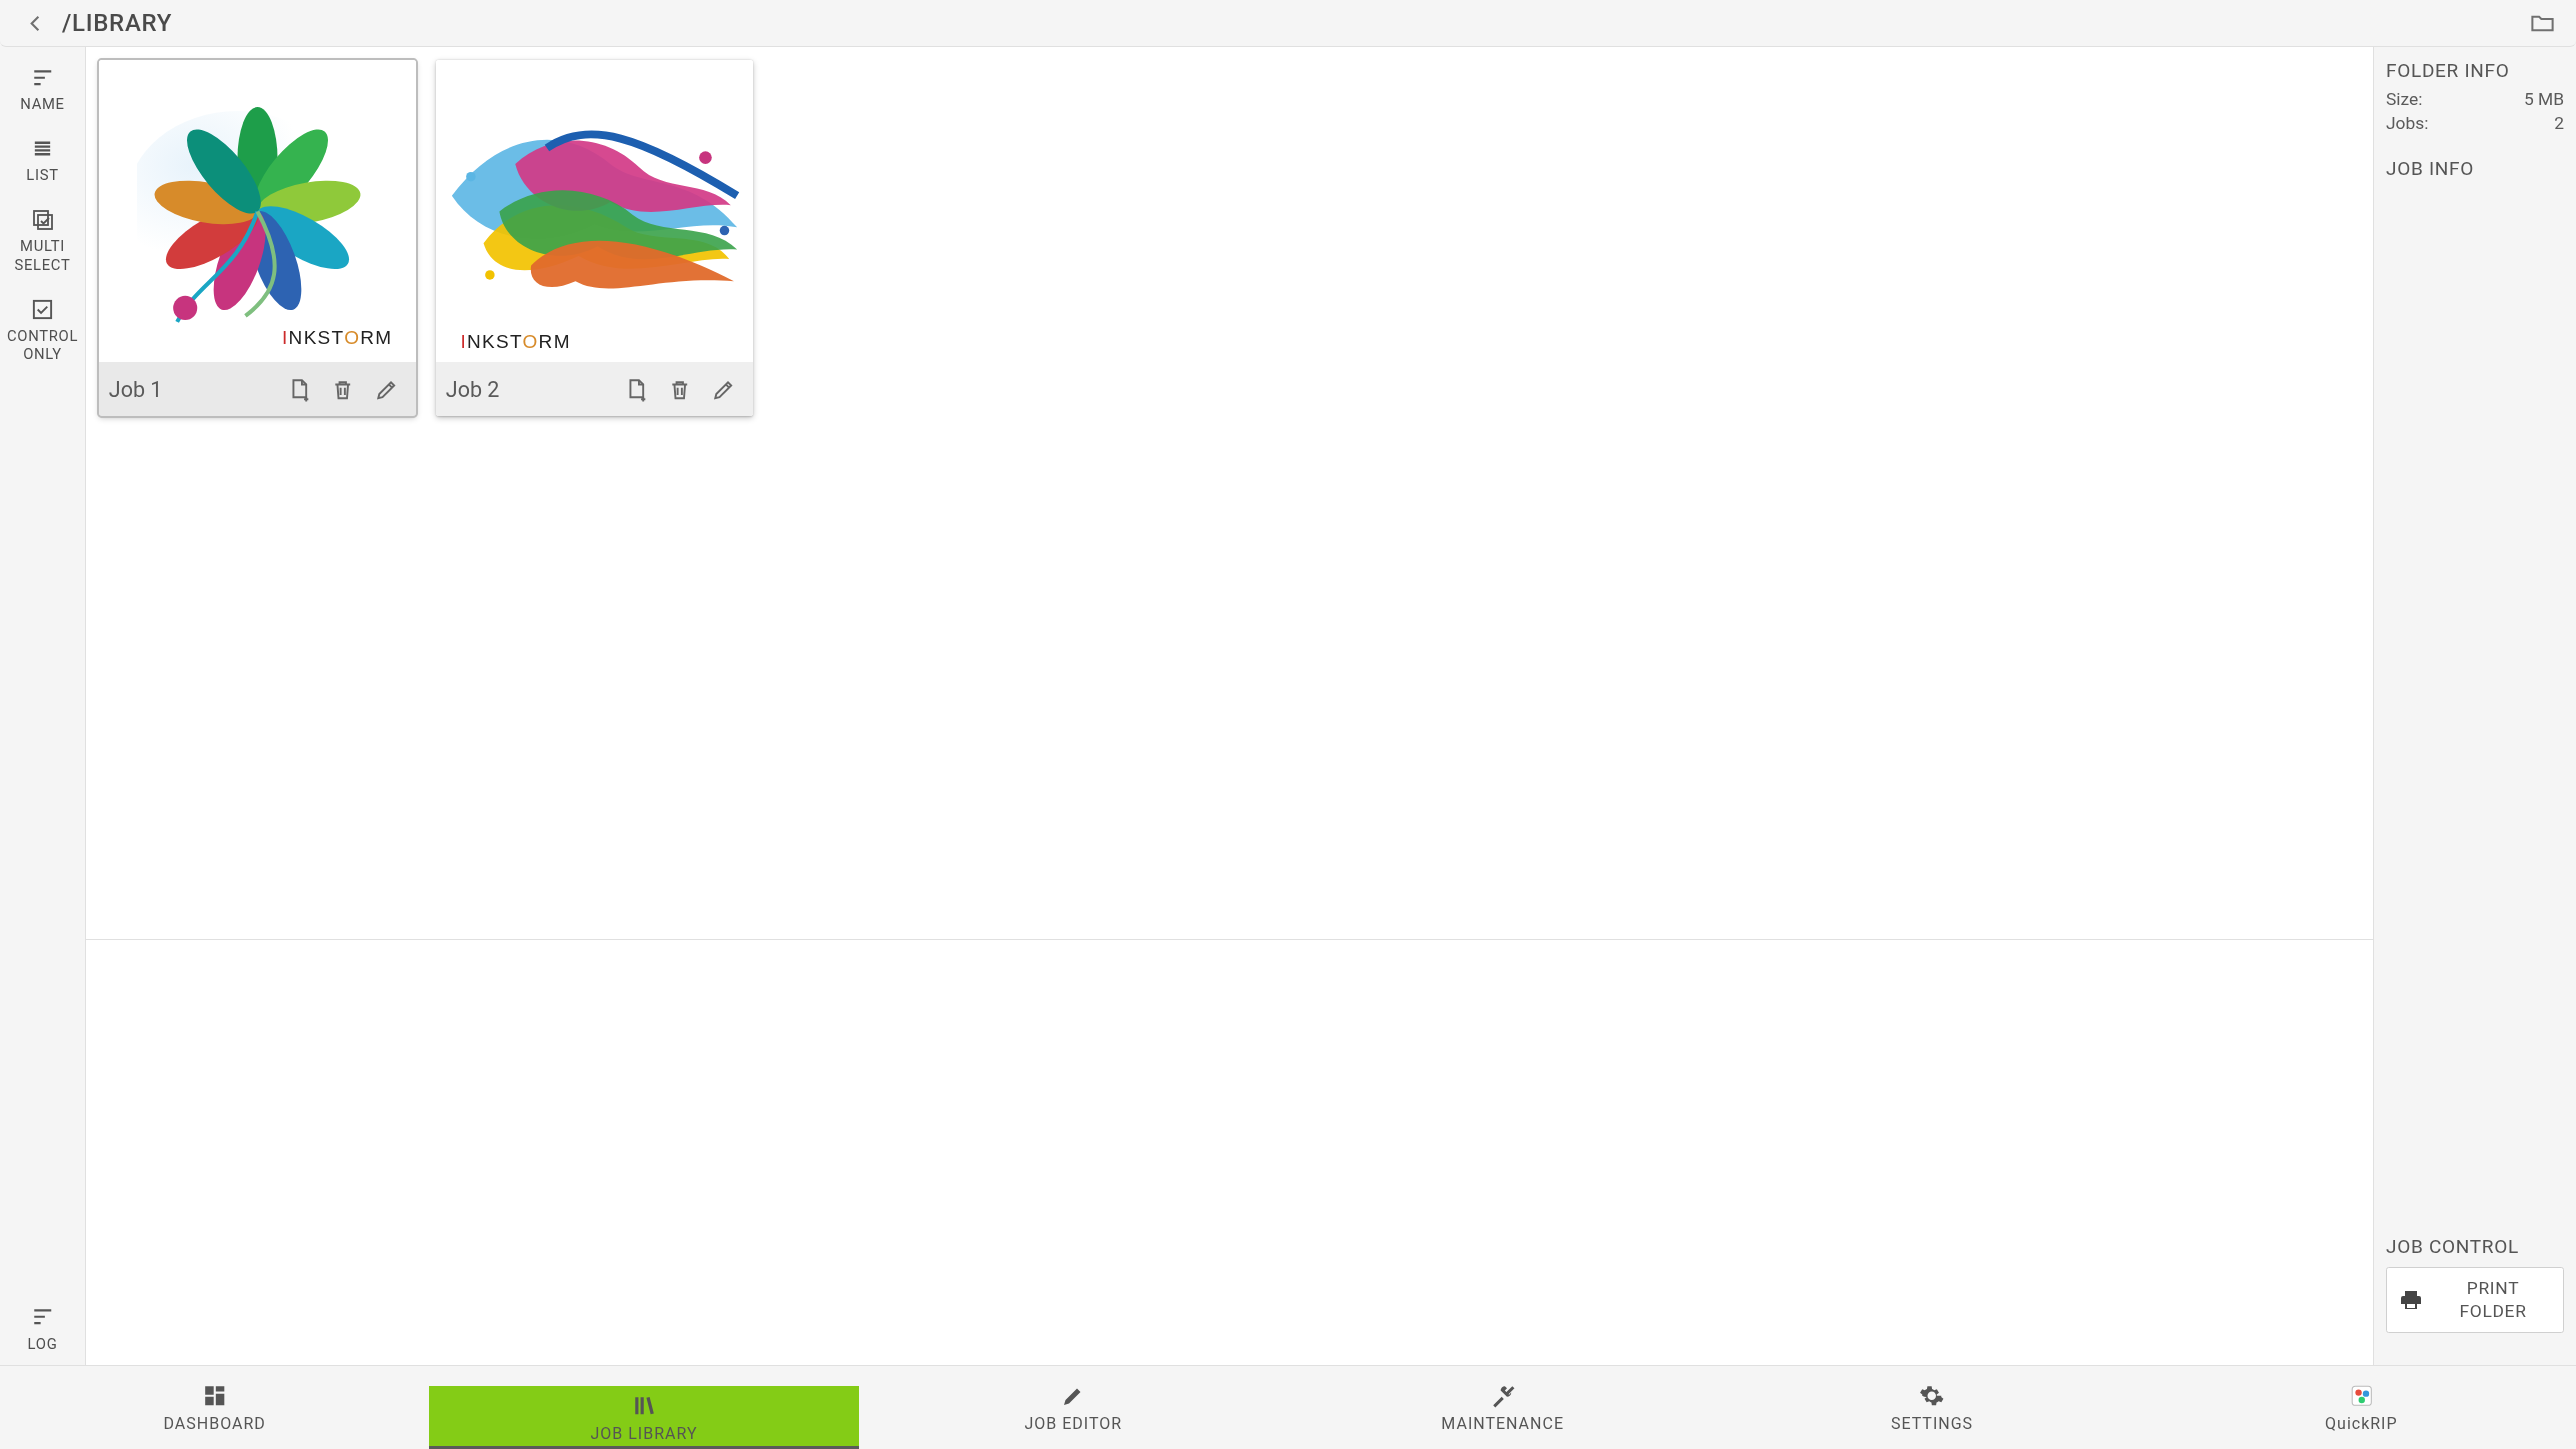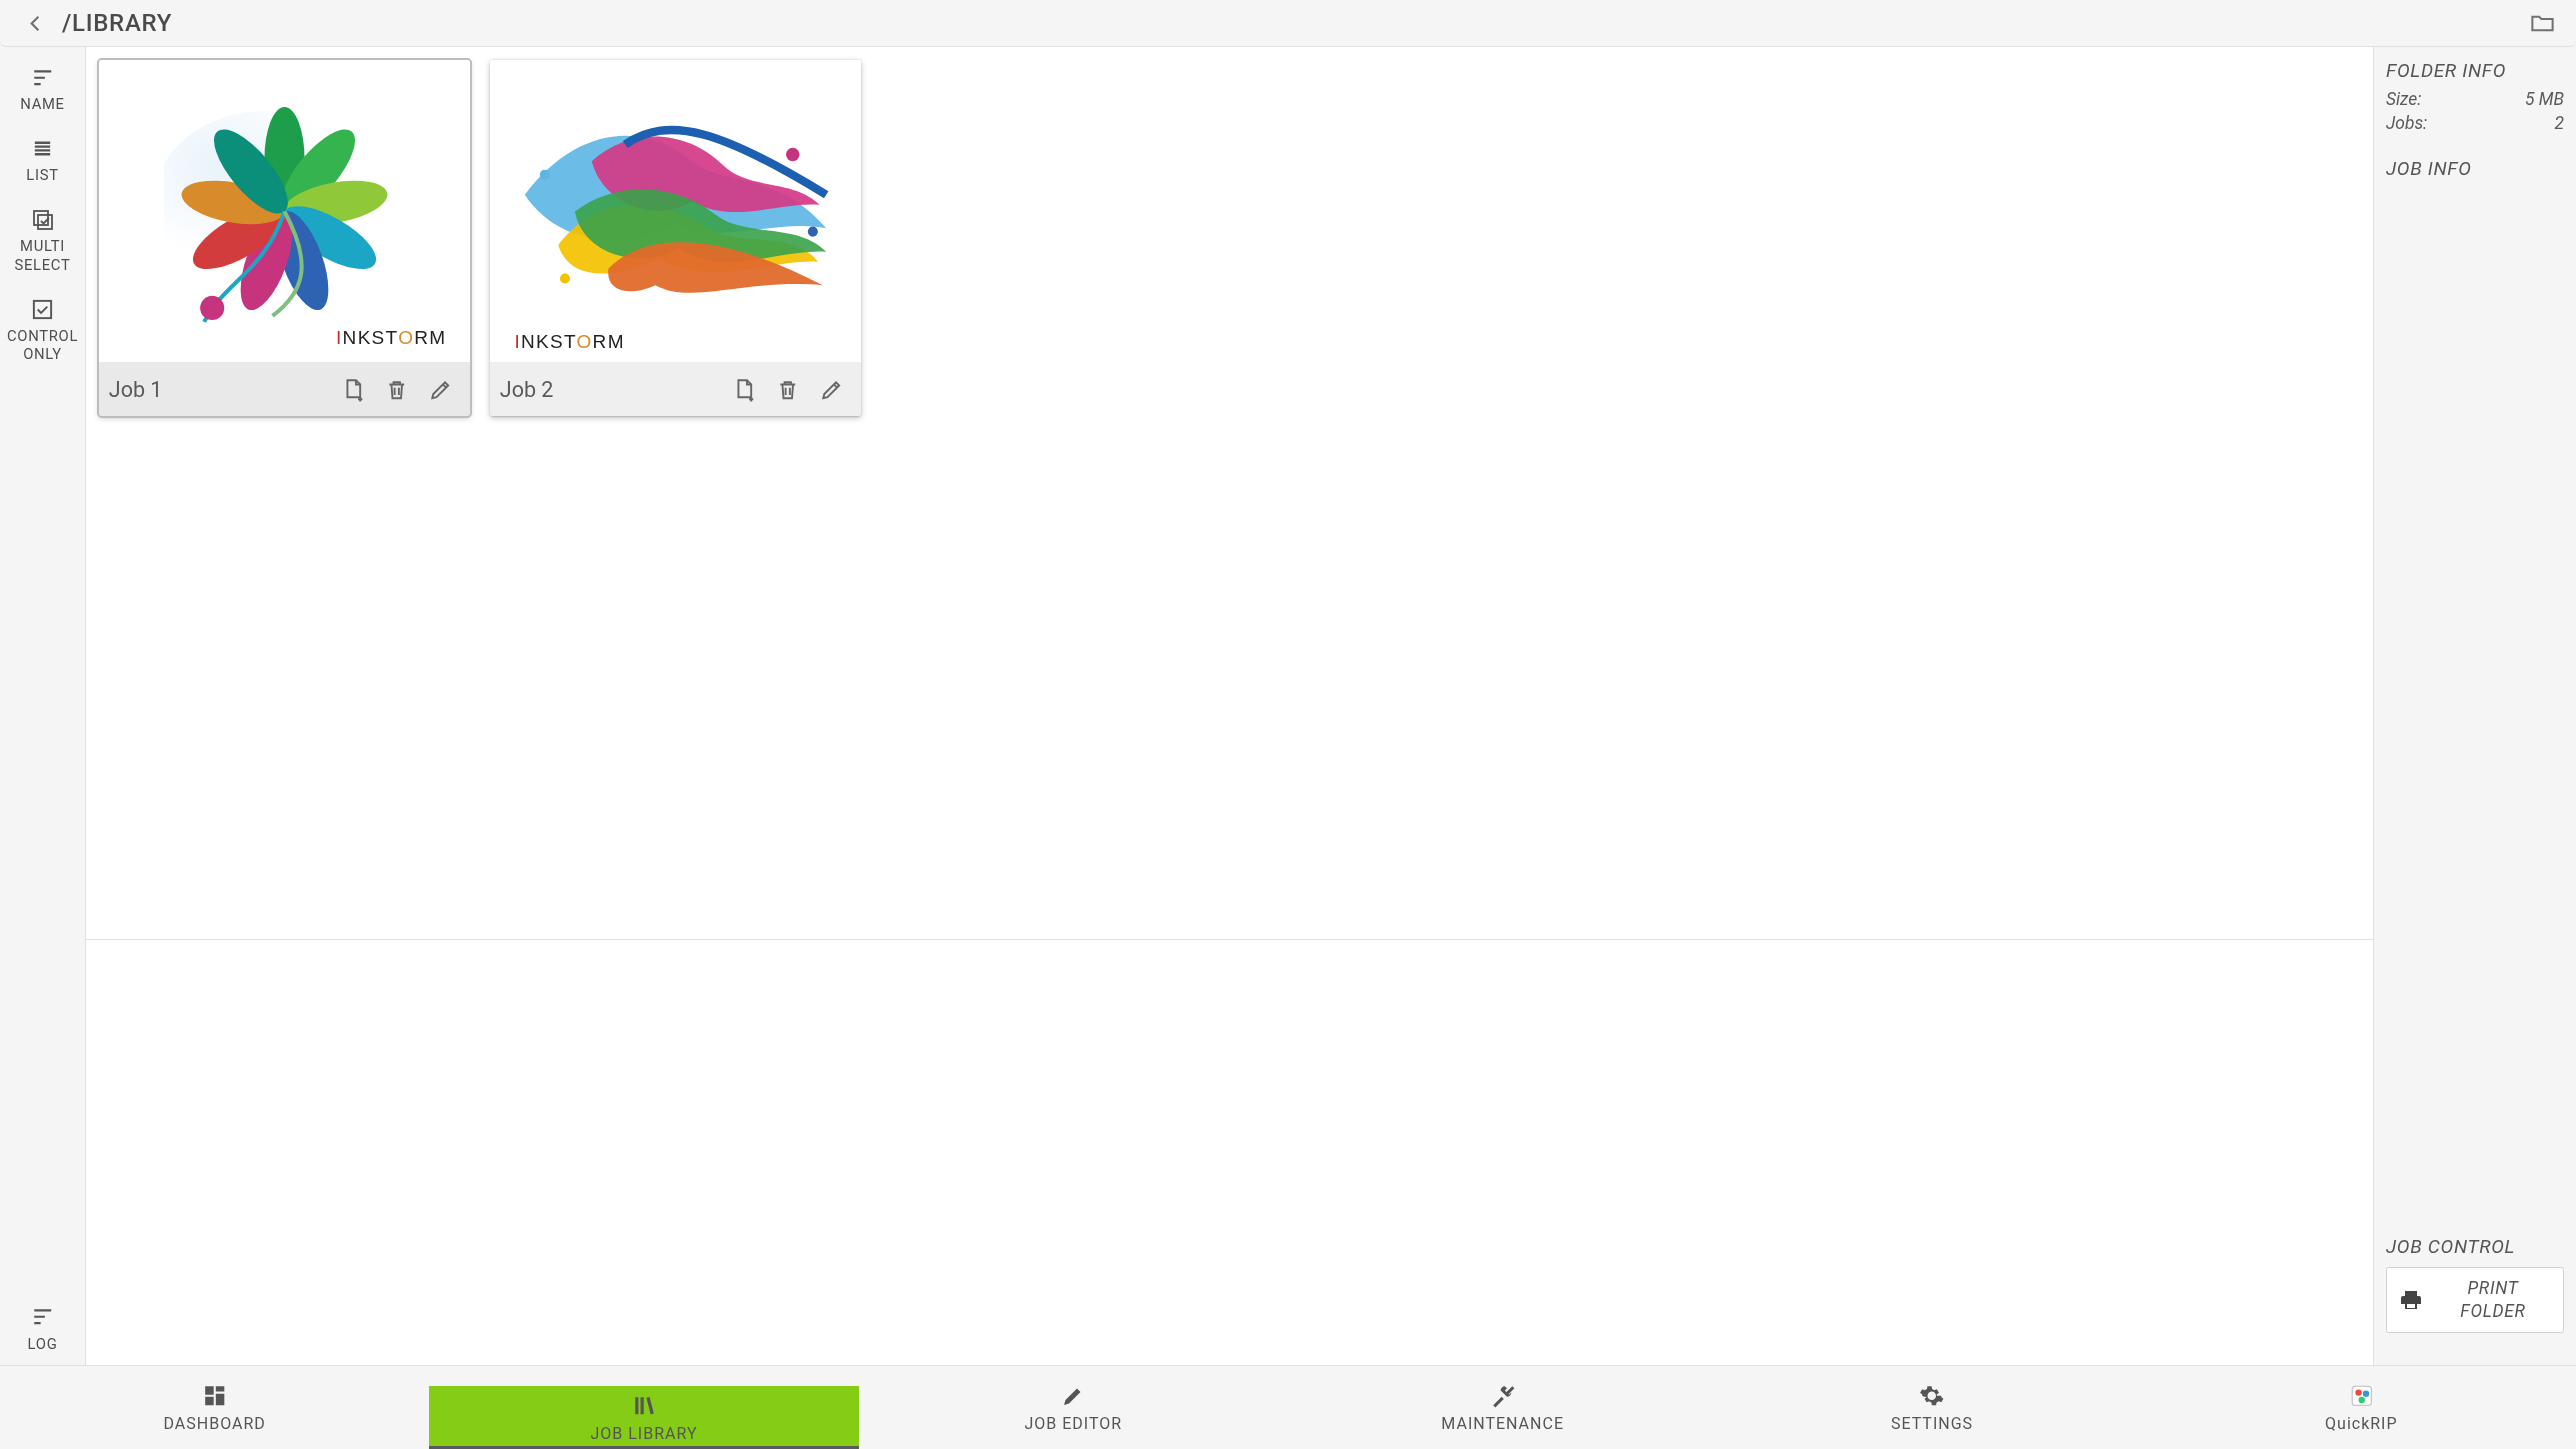--- a/index.html
+++ b/index.html
@@ -95,21 +95,21 @@
   }
   .grid {
     padding: 13.4px;
     display: flex;
     gap: 20px;
     align-items: flex-start;
     flex-wrap: wrap;
     height: 892px;
   }
   .card {
-    width: 371px;
+    width: 317px;
     background: #ffffff;
     border-radius: 2.7px;
     box-shadow: 0 2px 6.7px rgba(0,0,0,.22), 0 0.7px 2px rgba(0,0,0,.18);
     overflow: hidden;
   }
   .card.selected {
     outline: 2px solid #bdbdbd;
     outline-offset: -0.7px;
     background: #fafafa;
   }
@@ -150,21 +150,20 @@
   }
 
   
   .side {
     width: 203px;
     border-left: 0.7px solid #e0e0e0;
     background: #f5f5f5;
     display: flex;
     flex-direction: column;
     padding: 8px 12px;
-    font-style: italic;
   }
   .side h4 {
     font-size: 19px;
     font-weight: 400;
     letter-spacing: 0.7px;
     color: #555;
     margin-bottom: 6.7px;
     margin-top: 4px;
   }
   .side .kv {

